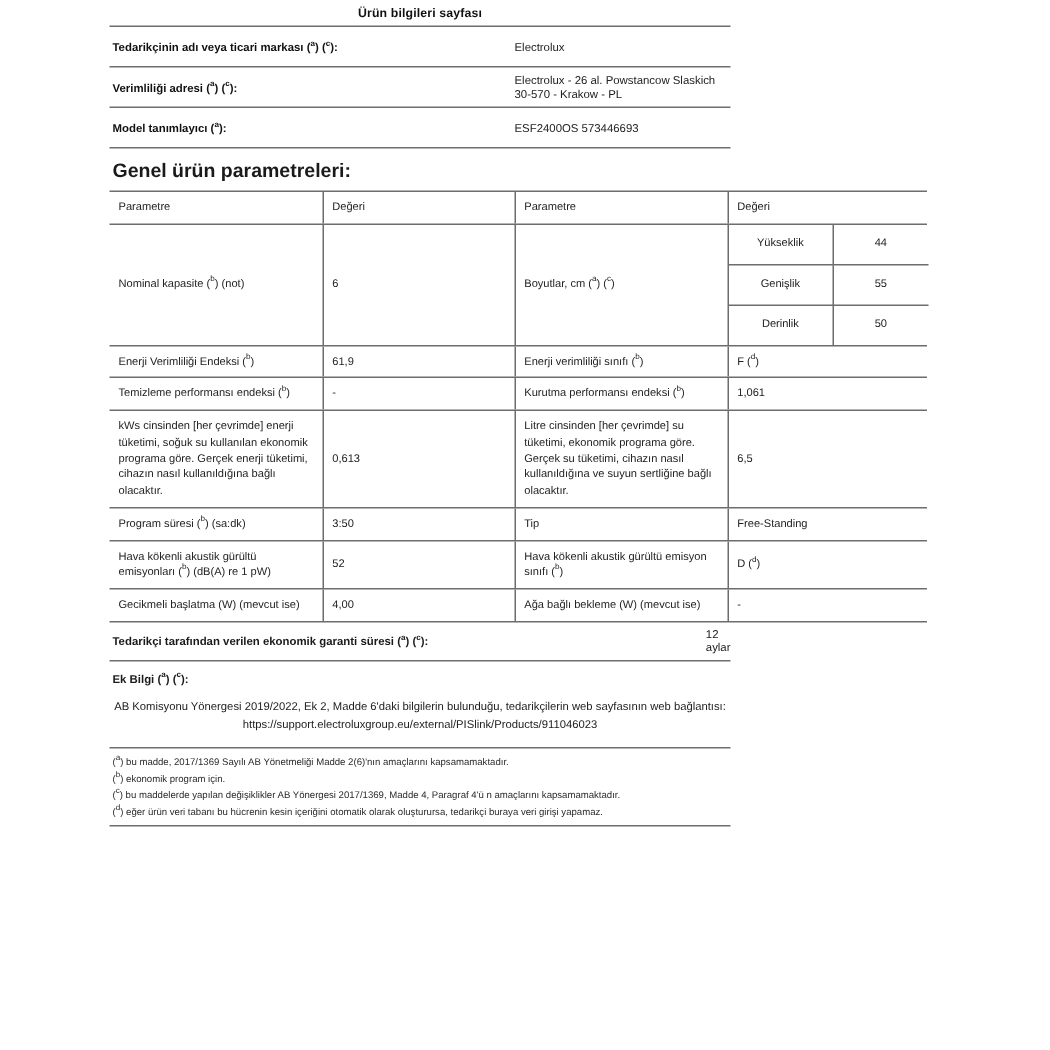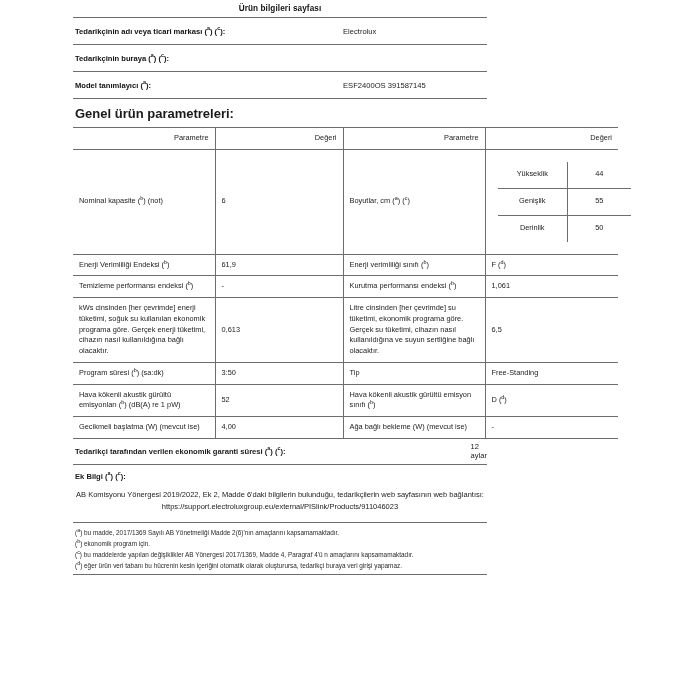--- a/index.html
+++ b/index.html
@@ -68,26 +68,26 @@
     border-top: 1.2px solid #6d6d6d;
     border-bottom: 1.2px solid #6d6d6d;
     padding: 5px 6px;
     vertical-align: middle;
     font-weight: normal;
     text-align: left;
     line-height: 1.45;
     color: #222;
   }
   table.params th {
-    text-align: right;
+    text-align: left;
   }
   .vline-l { border-left: 1.2px solid #6d6d6d; }
   .c-center { text-align: left; }
   .nested {
-    padding: 12px !important;
+    padding: 0 !important;
     border-left: 1.2px solid #6d6d6d;
   }
   table.dims {
     width: 100%;
     border-collapse: collapse;
     font-size: 7.4px;
     table-layout: fixed;
   }
   table.dims td {
     border: none;
@@ -154,27 +154,28 @@
   <div class="doc-title">Ürün bilgileri sayfası</div>
   <div class="rule"></div>
 
   <div class="kv-row">
     <div class="kv-label"><span>Tedarikçinin adı veya ticari markası (</span><sup>a</sup><span>) (</span><sup>c</sup><span>):</span></div>
     <div class="kv-value">Electrolux</div>
   </div>
   <div class="rule"></div>
 
   <div class="kv-row">
-    <div class="kv-label"><span>Tedarikçinin buraya (</span><sup>a</sup><span>) (</span><sup>c</sup><span>):</span></div>
+    <div class="kv-label"><span>Verimliliği adresi (</span><sup>a</sup><span>) (</span><sup>c</sup><span>):</span></div>
+    <div class="kv-value">Electrolux - 26 al. Powstancow Slaskich 30-570 - Krakow - PL</div>
   </div>
   <div class="rule"></div>
 
   <div class="kv-row">
     <div class="kv-label"><span>Model tanımlayıcı (</span><sup>a</sup><span>):</span></div>
-    <div class="kv-value">ESF2400OS 391587145</div>
+    <div class="kv-value">ESF2400OS 573446693</div>
   </div>
   <div class="rule"></div>
 
   <div class="section-head">Genel ürün parametreleri:</div>
 
   <table class="params">
     <colgroup>
       <col style="width:142px">
       <col style="width:128px">
       <col style="width:142px">

